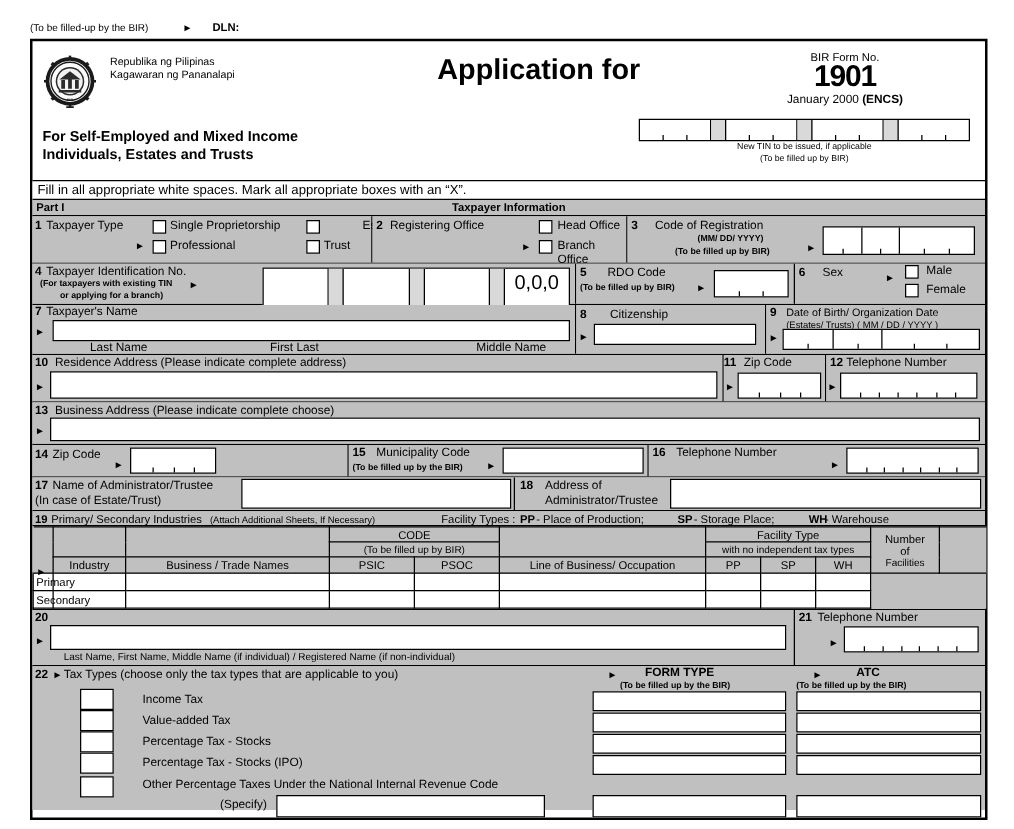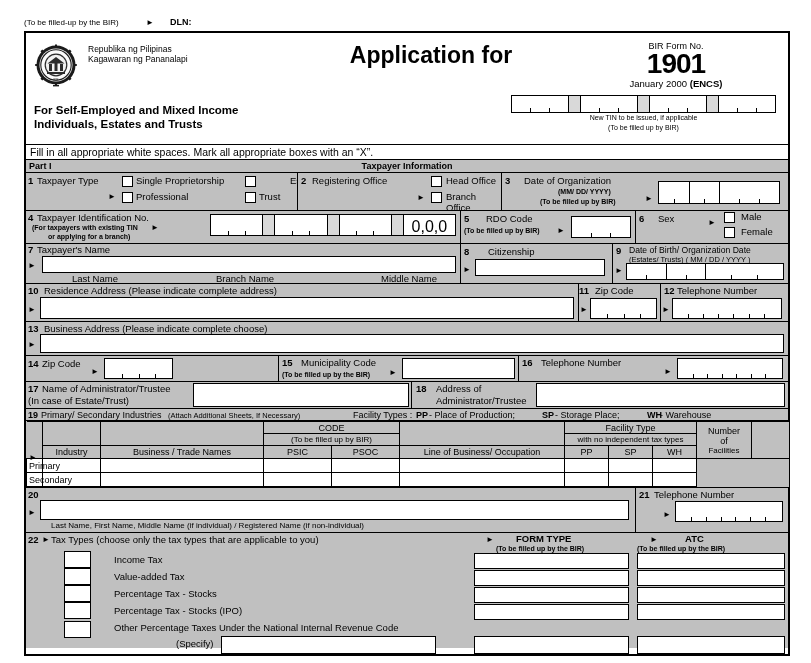--- a/index.html
+++ b/index.html
@@ -28,21 +28,21 @@
   .hdr{position:relative;height:111px;border-bottom:1px solid #000;}
   .seal{position:absolute;left:8px;top:11px;width:44px;height:44px;}
   .agency{position:absolute;left:62px;top:12px;line-height:1.12;}
   .agency .l1{font-size:8.5px;}
   .agency .l2{font-size:8.5px;}
   .agency .l3{font-size:12px;}
   .subttl{position:absolute;left:8px;top:70px;font-weight:bold;font-size:11.5px;line-height:1.22;}
   .maintitle{position:absolute;left:295px;top:10px;width:220px;text-align:center;font-weight:bold;font-size:23px;line-height:1.1;}
   .formno{position:absolute;left:560px;top:8px;width:180px;text-align:center;}
   .formno .cap{font-size:9px;}
-  .formno .big{font-size:28px;font-weight:bold;line-height:0.95;letter-spacing:-1px;}
+  .formno .big{font-size:24px;font-weight:bold;line-height:0.95;letter-spacing:-1px;}
   .formno .dt{font-size:9.5px;}
   .formno .dt b{font-weight:bold;}
   .newtin{position:absolute;left:485px;top:62px;width:265px;}
   .newtin .foot{text-align:center;font-size:7px;line-height:1.25;margin-top:1px;}
 
   
   .comb{display:flex;border:1px solid #000;height:18px;box-sizing:border-box;background:#fff;}
   .comb .c{flex:1;border-right:1px solid #000;position:relative;box-sizing:border-box;}
   .comb .c:last-child{border-right:none;}
   .comb .c.sep{flex:0 0 12px;background:#d9d9d9;}
@@ -186,21 +186,21 @@
         <span class="lab" style="position:absolute;left:14px;top:2px;">Registering Office</span>
         <span class="arrow" style="position:absolute;left:119px;top:21px;">►</span>
         <span class="chk" style="position:absolute;left:133px;top:3px;"></span>
         <span class="lab" style="position:absolute;left:148px;top:2px;">Head Office</span>
         <span class="chk" style="position:absolute;left:133px;top:19px;"></span>
         <span class="lab" style="position:absolute;left:148px;top:18px;">Branch Office</span>
       </div>
 
       <div class="cell" style="width:286px;">
         <span class="num lab" style="position:absolute;left:3px;top:2px;">3</span>
-        <span class="lab" style="position:absolute;left:22px;top:2px;">Date of Organization</span>
+        <span class="lab" style="position:absolute;left:22px;top:2px;">Code of Registration</span>
         <span class="tiny bold" style="position:absolute;left:56px;top:15px;">(MM/ DD/ YYYY)</span>
         <span class="tiny bold" style="position:absolute;left:38px;top:25px;">(To be filled up by BIR)</span>
         <span class="arrow" style="position:absolute;left:143px;top:22px;">►</span>
         <div style="position:absolute;left:156px;top:8px;width:122px;">
           <div class="comb" style="height:23px;">
             <div class="c">
                 <i class="tick"></i>
               </div>
             <div class="c">
                 <i class="tick"></i>
@@ -216,21 +216,21 @@
 
     <div class="row" style="height:33px;">
 
       <div class="cell" style="width:435px;">
         <span class="num lab" style="position:absolute;left:2px;top:1px;">4</span>
         <span class="lab" style="position:absolute;left:11px;top:1px;">Taxpayer Identification No.</span>
         <span class="tiny bold" style="position:absolute;left:6px;top:13px;">(For taxpayers with existing TIN</span>
         <span class="tiny bold" style="position:absolute;left:22px;top:22px;">or applying for a branch)</span>
         <span class="arrow" style="position:absolute;left:125px;top:13px;">►</span>
         <div style="position:absolute;left:146px;top:3px;width:284px;">
-          <div class="comb" style="height:22px;margin-left:38px;">
+          <div class="comb" style="height:41px;margin-left:38px;">
             <div class="c" style="flex:3;">
                 <i class="tick t1"></i>
                 <i class="tick t2"></i>
               </div>
             <div class="c sep"></div>
             <div class="c" style="flex:3;">
                 <i class="tick t1"></i>
                 <i class="tick t2"></i>
               </div>
             <div class="c sep"></div>
@@ -271,21 +271,21 @@
     </div>
 
     <div class="row" style="height:40px;">
 
       <div class="cell" style="width:435px;">
         <span class="num lab" style="position:absolute;left:2px;top:0px;">7</span>
         <span class="lab" style="position:absolute;left:11px;top:0px;">Taxpayer's Name</span>
         <span class="arrow" style="position:absolute;left:2px;top:18px;">►</span>
         <div class="inpt" style="position:absolute;left:16px;top:12px;width:414px;height:17px;"></div>
         <span class="lab" style="position:absolute;left:46px;top:29px;">Last Name</span>
-        <span class="lab" style="position:absolute;left:190px;top:29px;">Branch Name</span>
+        <span class="lab" style="position:absolute;left:190px;top:29px;">First Last</span>
         <span class="lab" style="position:absolute;left:355px;top:29px;">Middle Name</span>
       </div>
 
       <div class="cell" style="width:152px;">
         <span class="num lab" style="position:absolute;left:3px;top:2px;">8</span>
         <span class="lab" style="position:absolute;left:27px;top:2px;">Citizenship</span>
         <span class="arrow" style="position:absolute;left:2px;top:22px;">►</span>
         <div class="inpt" style="position:absolute;left:14px;top:15px;width:130px;height:17px;"></div>
       </div>
 

